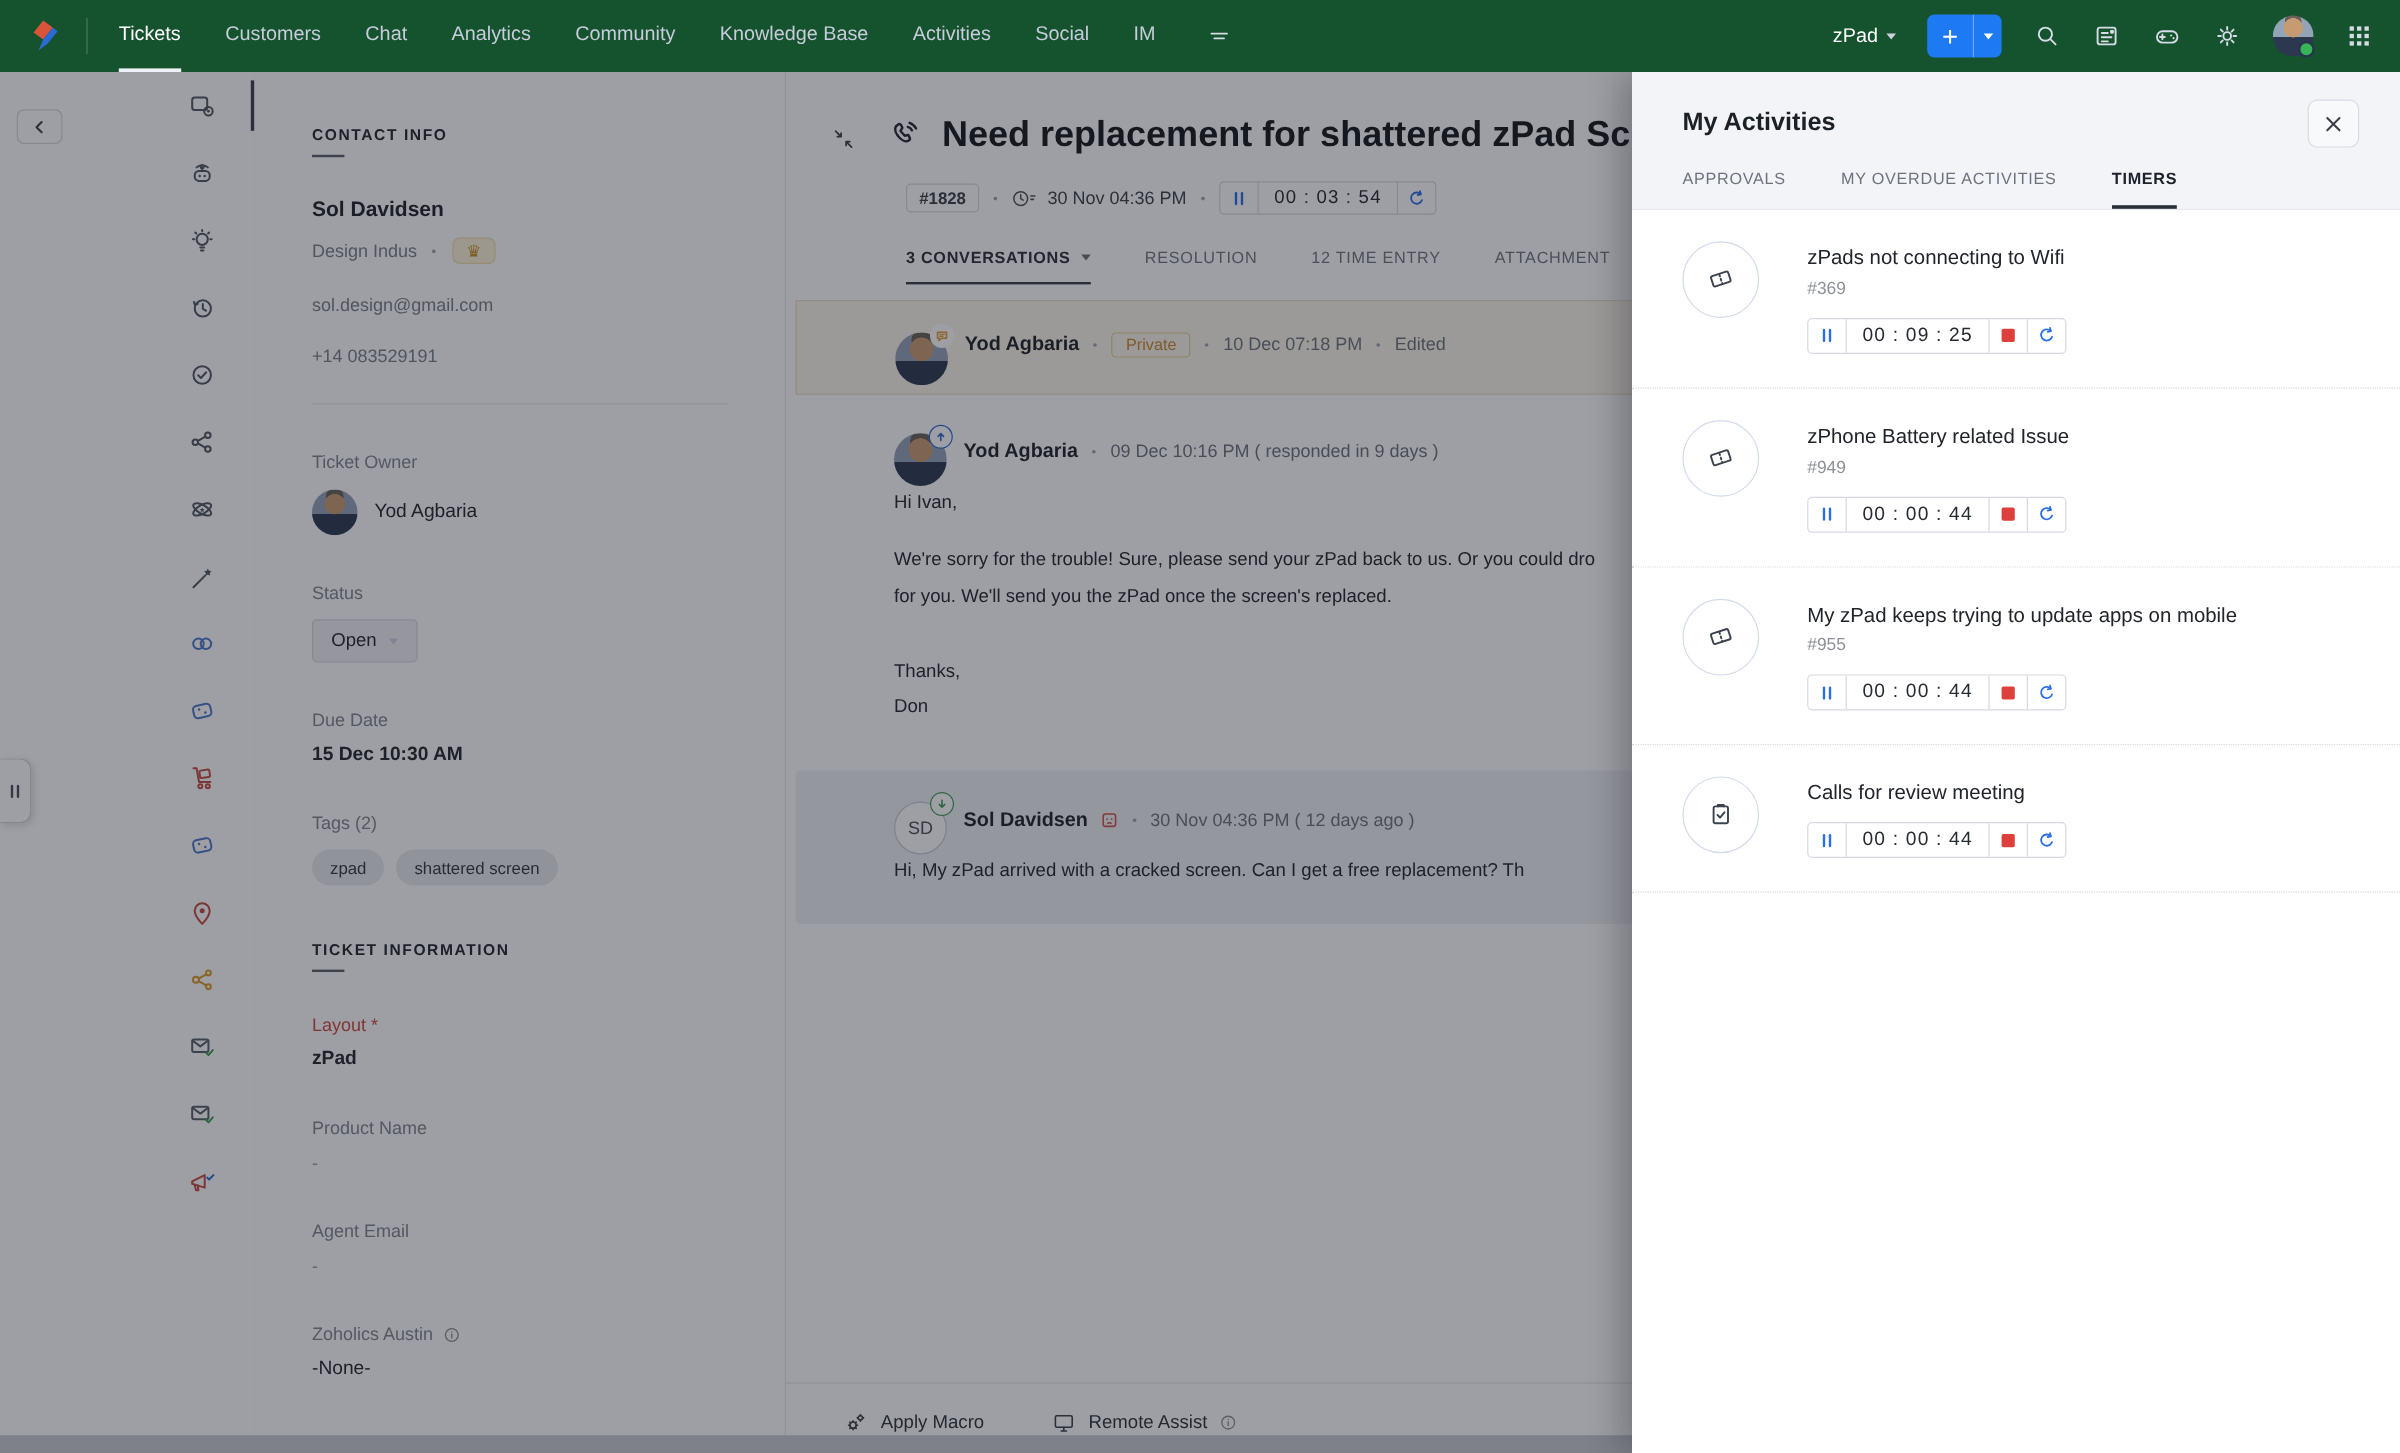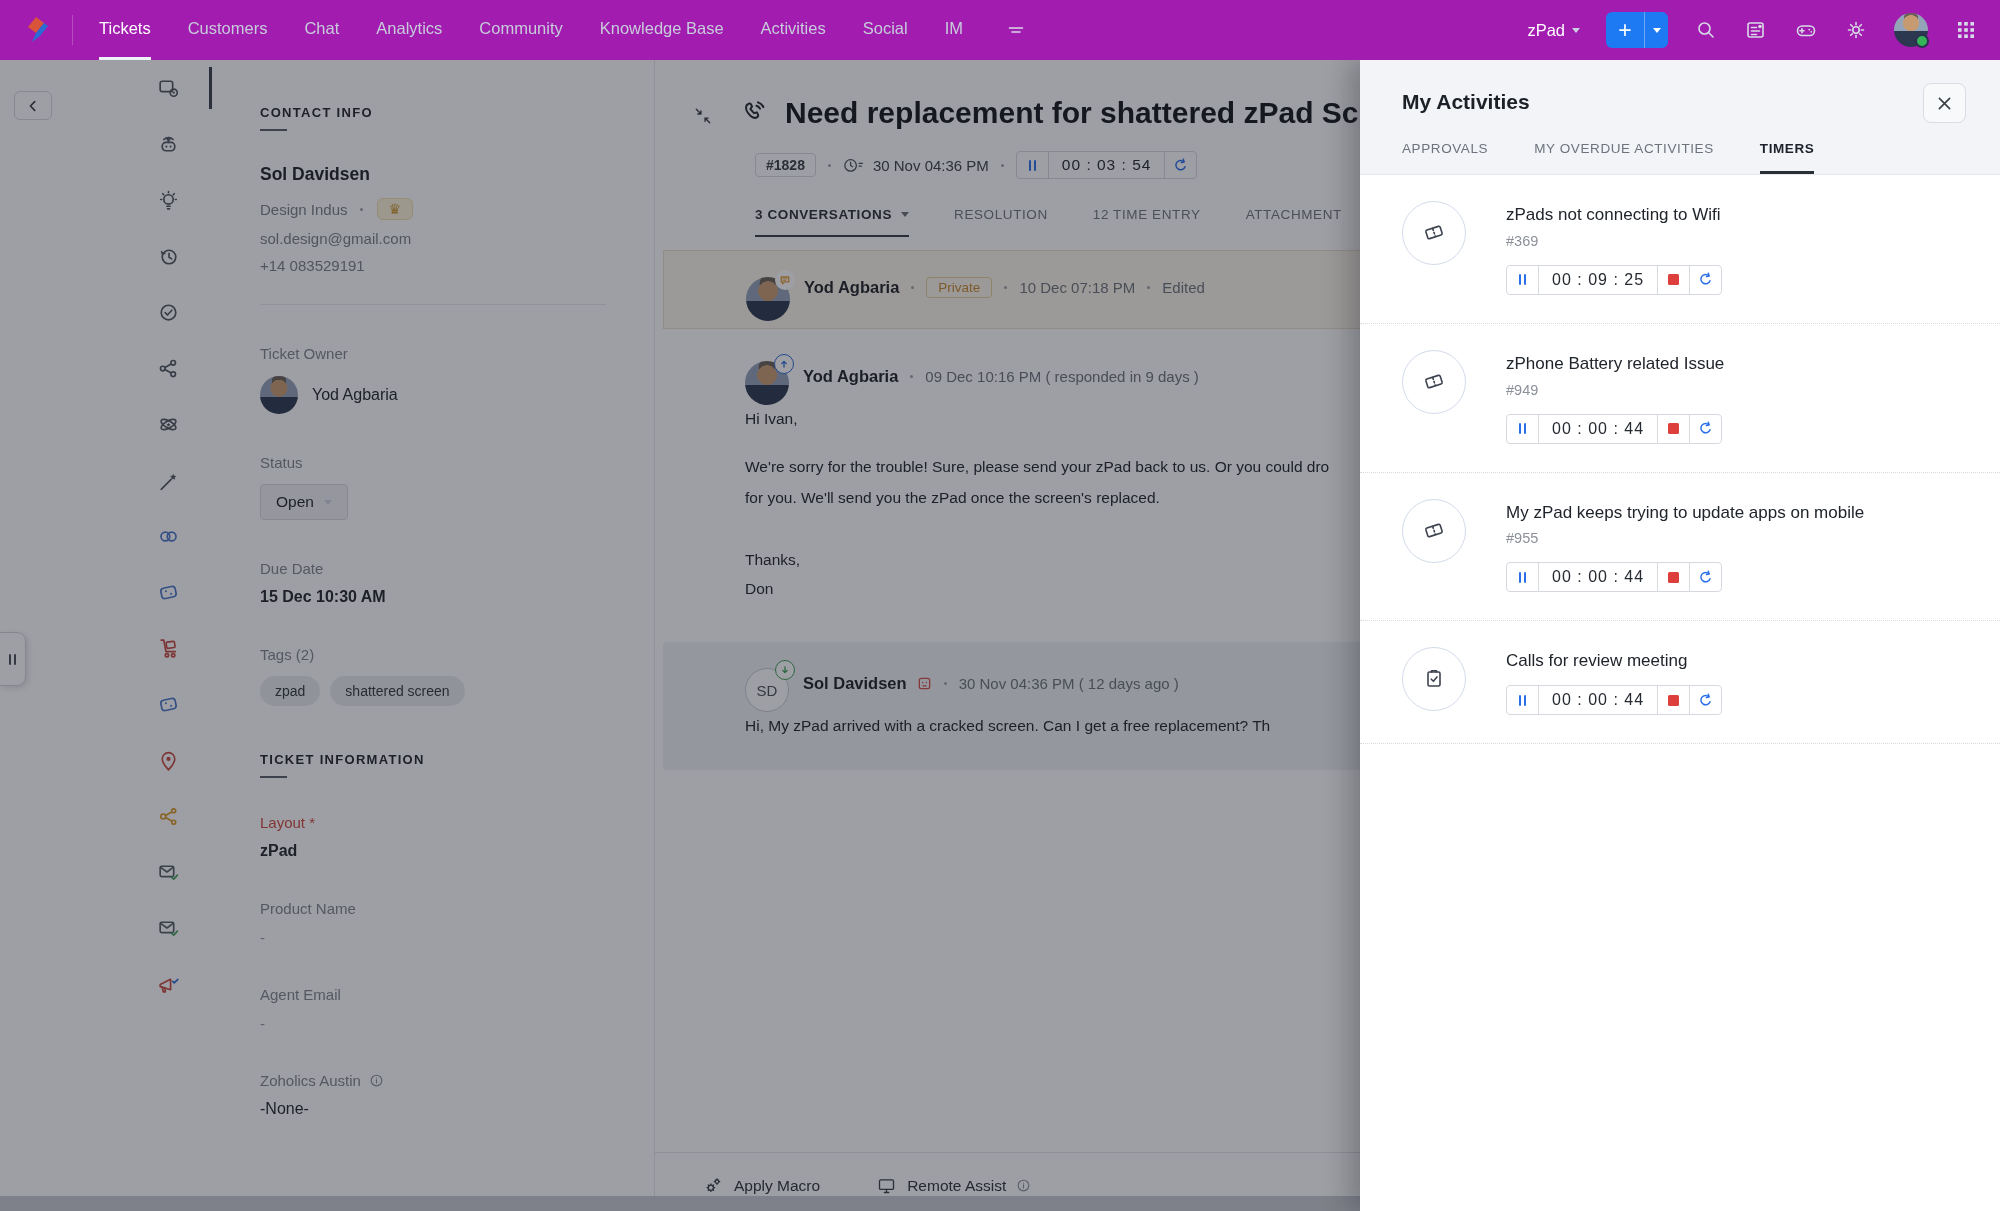--- a/index.html
+++ b/index.html
@@ -1,20 +1,20 @@
 <!DOCTYPE html>
 <html><head>
 <meta charset="utf-8">
 <style>
   html,body{margin:0;padding:0;}
   body{font-family:"Liberation Sans", sans-serif; background:#fff;}
   .app{position:relative;width:2000px;height:1211px;overflow:hidden;background:#fff;}
 
   
-  .topnav{position:absolute;top:0;left:0;right:0;height:60px;background:#a21caf;display:flex;align-items:center;z-index:100;}
+  .topnav{position:absolute;top:0;left:0;right:0;height:60px;background:#14532d;display:flex;align-items:center;z-index:100;}
   .logo{width:34px;height:34px;margin:0 18px 0 20px;flex:0 0 auto;cursor:pointer;}
   .nav-divider{width:1px;height:30px;background:rgba(255,255,255,.22);margin-right:26px;}
   .menu{display:flex;align-items:stretch;height:60px;}
   .menu-item{display:flex;align-items:center;height:57px;margin-right:37px;color:#c7ccdb;font-size:16.5px;border-bottom:3px solid transparent;cursor:pointer;white-space:nowrap;}
   .menu-item.active{color:#fff;border-bottom-color:#eef1f8;}
   .more-icon{margin-left:4px;cursor:pointer;display:flex;align-items:center;}
   .nav-right{margin-left:auto;display:flex;align-items:center;gap:26px;padding-right:22px;}
   .dept{display:flex;align-items:center;gap:7px;color:#fff;font-size:16.5px;cursor:pointer;}
   .caret-down{width:0;height:0;border-left:4.5px solid transparent;border-right:4.5px solid transparent;border-top:5px solid #cdd2e0;display:inline-block;}
   .add-split{display:flex;background:#1d7af2;border-radius:6px;overflow:hidden;height:36px;}
@@ -51,21 +51,21 @@
   .rail-blue{color:#4a77c9;} .rail-red{color:#c74a42;} .rail-orange{color:#d99a2b;} .rail-slate{color:#555f66;}
 
   
   .detail-panel{position:absolute;top:0;bottom:0;left:212px;width:443px;background:#fff;border-right:1px solid #e6e8ec;padding:45px 0 0 48px;box-sizing:border-box;overflow:hidden;}
   .sec-title{font-size:13px;font-weight:bold;letter-spacing:1.3px;color:#23272e;}
   .sec-title::after{content:"";display:block;width:27px;height:2px;background:#5a6068;margin-top:9px;}
   .c-name{margin-top:33px;font-size:17.5px;font-weight:bold;color:#1e2228;}
   .c-company{margin-top:13px;font-size:15px;color:#7a8088;display:flex;align-items:center;}
   .crown-badge{display:inline-flex;align-items:center;justify-content:center;background:#fbf3da;border:1px solid #eedfae;border-radius:6px;padding:2px 11px;margin-left:2px;cursor:pointer;}
   .crown-badge::before{content:"♛";color:#c9952c;font-size:14px;}
-  .c-line{margin-top:10px;font-size:15px;color:#7a8088;}
+  .c-line{margin-top:26px;font-size:15px;color:#7a8088;}
   .panel-div{border-bottom:1px solid #e8eaee;margin:30px 48px 0 0;}
   .p-sec{margin-top:34px;}
   .f-label{font-size:15px;color:#80868f;margin-top:40px;display:flex;align-items:center;gap:8px;}
   .f-label.req{color:#cd4a40;}
   .owner-row{margin-top:14px;display:flex;align-items:center;gap:14px;}
   .avatar-sm{width:38px;height:38px;border-radius:50%;
     background:radial-gradient(circle at 50% 32%, #c79b72 0 26%, rgba(0,0,0,0) 27%),
                radial-gradient(circle at 50% 15%, #6b6159 0 19%, rgba(0,0,0,0) 20%),
                linear-gradient(#93a3b8 0 54%, #2c3850 54%);}
   .owner-name{font-size:16px;color:#23272e;}

